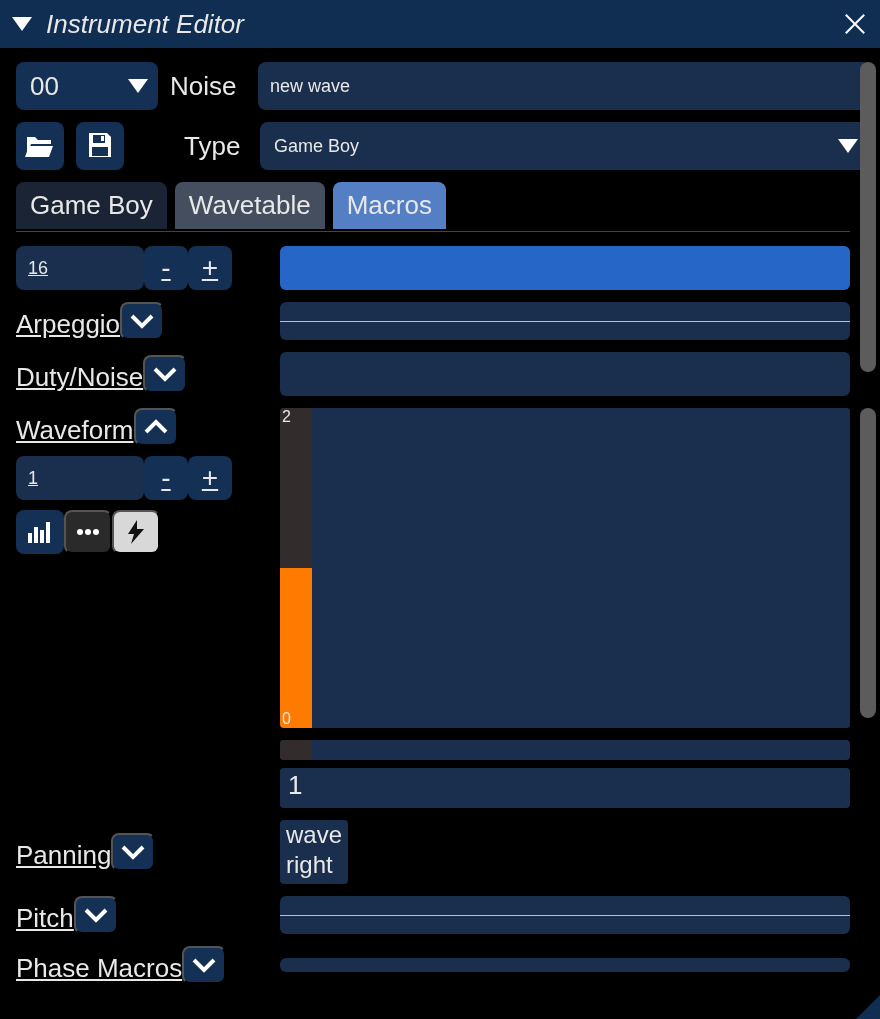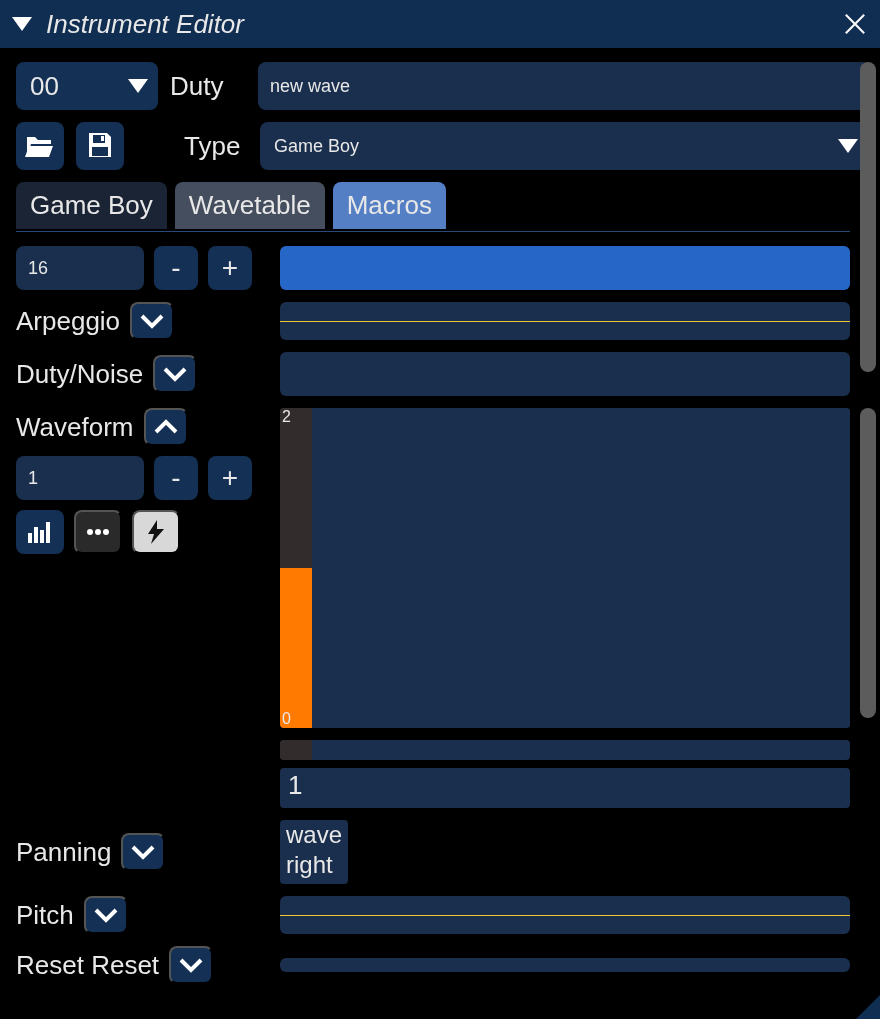--- a/index.html
+++ b/index.html
@@ -43,21 +43,21 @@
   
   .tabs{display:flex;gap:8px;margin-top:4px;margin-bottom:2px;}
   .tab{background:#1b2434;border-radius:8px 8px 0 0;padding:8px 14px;font-size:26px;cursor:pointer;}
   .tab.light{background:#444e5e;}
   .tab.active{background:var(--accent-light);}
   .tabline{height:1px;background:var(--border);margin-bottom:14px;width:834px;}
   
   .macros{display:flex;flex-direction:column;gap:12px;width:834px;}
   .mrow{display:flex;align-items:flex-start;gap:12px;}
   .left{width:252px;display:flex;flex-direction:column;gap:10px;}
-  .leftrow{display:flex;align-items:center;gap:10px;}
+  .leftrow{display:flex;align-items:flex-end;text-decoration:underline;}
   .numsmall{width:128px;height:44px;}
   .sqbtn{width:44px;height:44px;font-size:28px;}
   .chev{width:44px;height:38px;border-radius:8px;background:var(--button);display:flex;align-items:center;justify-content:center;}
   .chev svg{width:24px;height:16px;}
   .slot{flex:1;background:var(--panel);border-radius:6px;}
   .slot.thin{height:38px;position:relative;}
   .slot.med{height:44px;}
   .slot.tall{height:320px;position:relative;border-radius:4px;overflow:hidden;}
   .midline{position:absolute;left:0;right:0;height:1px;background:var(--midline);}
   .bigbar{height:44px;background:var(--accent);border-radius:6px;flex:1;}
@@ -90,21 +90,21 @@
   <div class="close"></div>
 </div>
 
 <div class="content">
 
   <div class="row">
     <button class="btn numbox">
       <span>00</span>
       <span class="dd"></span>
     </button>
-    <div class="label" style="width:76px">Duty</div>
+    <div class="label" style="width:76px">Noise</div>
     <input class="field name-input" value="new wave" style="">
   </div>
 
   <div class="row">
     <button class="btn iconbtn">
       <svg width="30" height="26" viewBox="0 0 30 26">
           <path fill="#fff" d="M2 4h8l3 3h13v4H6l-4 13V4zm2 9h24l-4 11H0z"></path>
         </svg>
     </button>
     <button class="btn iconbtn">
@@ -261,21 +261,21 @@
       </div>
         </div>
       <div class="slot thin">
         <div class="midline" style="top:50%"></div>
       </div>
     </div>
 
     <div class="mrow" style="align-items:center">
       <div class="left">
           <div class="leftrow">
-        <div class="label">Reset Reset</div>
+        <div class="label">Phase Macros</div>
         <button class="chev">
           <svg viewBox="0 0 24 16">
                 <path fill="none" stroke="#fff" stroke-width="4" d="M2 3l10 10L22 3"></path>
               </svg>
         </button>
       </div>
         </div>
       <div class="slot thin" style="height:14px"></div>
     </div>
 

